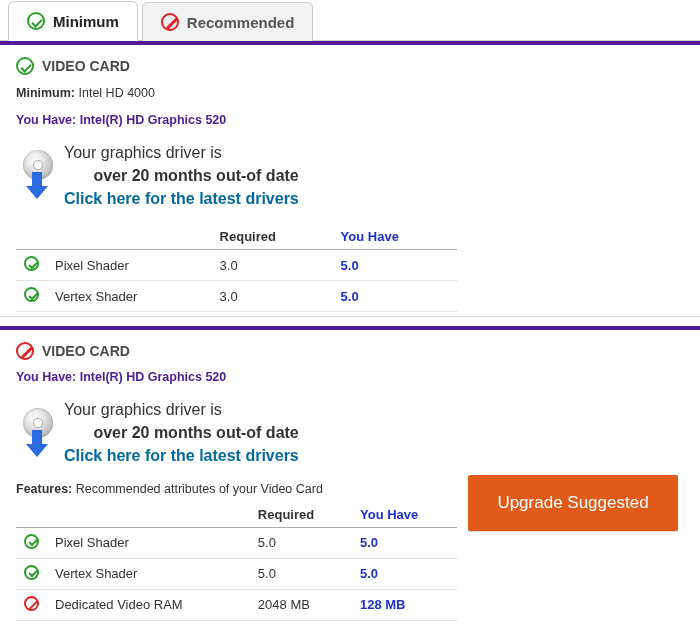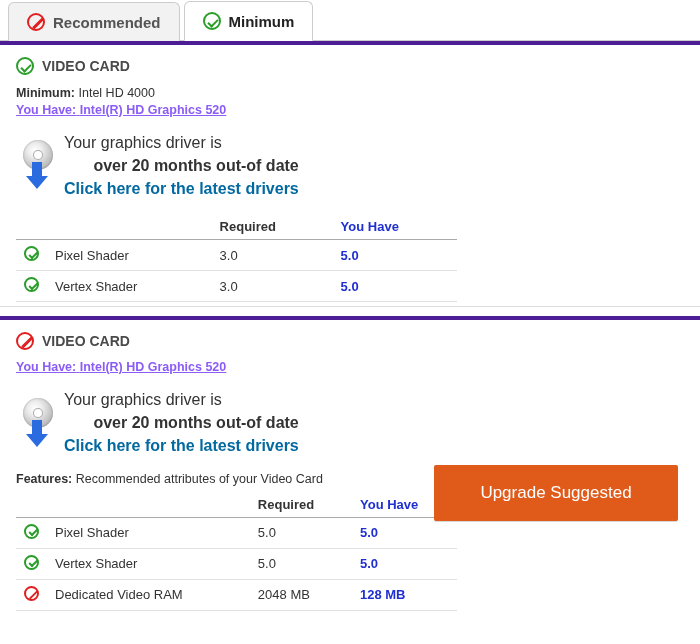--- a/index.html
+++ b/index.html
@@ -99,25 +99,24 @@
     display: flex;
     align-items: center;
     gap: 8px;
     font-weight: bold;
     color: #4a4a4a;
     font-size: 14px;
     margin-bottom: 10px;
   }
   .label-bold { font-weight: bold; color: #333; }
   .you-have-line {
-    color: #8b5cf6;
-    font-weight: bold;
-    margin-top: 0;
+    color: #4c1d95;
+    font-weight: bold;
+    margin-top: 10px;
     font-size: 12.5px;
-    text-decoration: underline;
   }
   .driver-row {
     display: flex;
     align-items: center;
     gap: 10px;
     margin: 14px 0 14px 6px;
   }
   .icon-download {
     width: 32px;
     height: 50px;
@@ -188,45 +187,45 @@
   table.features td.youhave { color: #2030d0; font-weight: bold; }
   .divider {
     height: 10px;
     background: #fff;
     border-top: 1px solid #ddd;
   }
   .upgrade-btn {
     position: absolute;
     right: 22px;
     top: 145px;
-    width: 244px;
+    width: 210px;
     height: 56px;
     background: #e05a1a;
     color: #fff;
     font-size: 17px;
     display: flex;
     align-items: center;
     justify-content: center;
     border-radius: 2px;
     cursor: pointer;
     box-shadow: 0 1px 0 rgba(0,0,0,.15);
   }
   .spec-line { font-size: 12.5px; line-height: 1.4; }
 </style>
 </head>
 <body>
 
 <div class="tabs">
+  <div class="tab active">
+    <span class="icon-check"></span>
+    <span>Minimum</span>
+  </div>
   <div class="tab">
     <span class="icon-no"></span>
     <span>Recommended</span>
-  </div>
-  <div class="tab active">
-    <span class="icon-check"></span>
-    <span>Minimum</span>
   </div>
 </div>
 
 <div class="section">
   <div class="section-header">
     <span class="icon-check"></span>
     <span>VIDEO CARD</span>
   </div>
   <div class="spec-line">
     <span class="label-bold">Minimum:</span>

